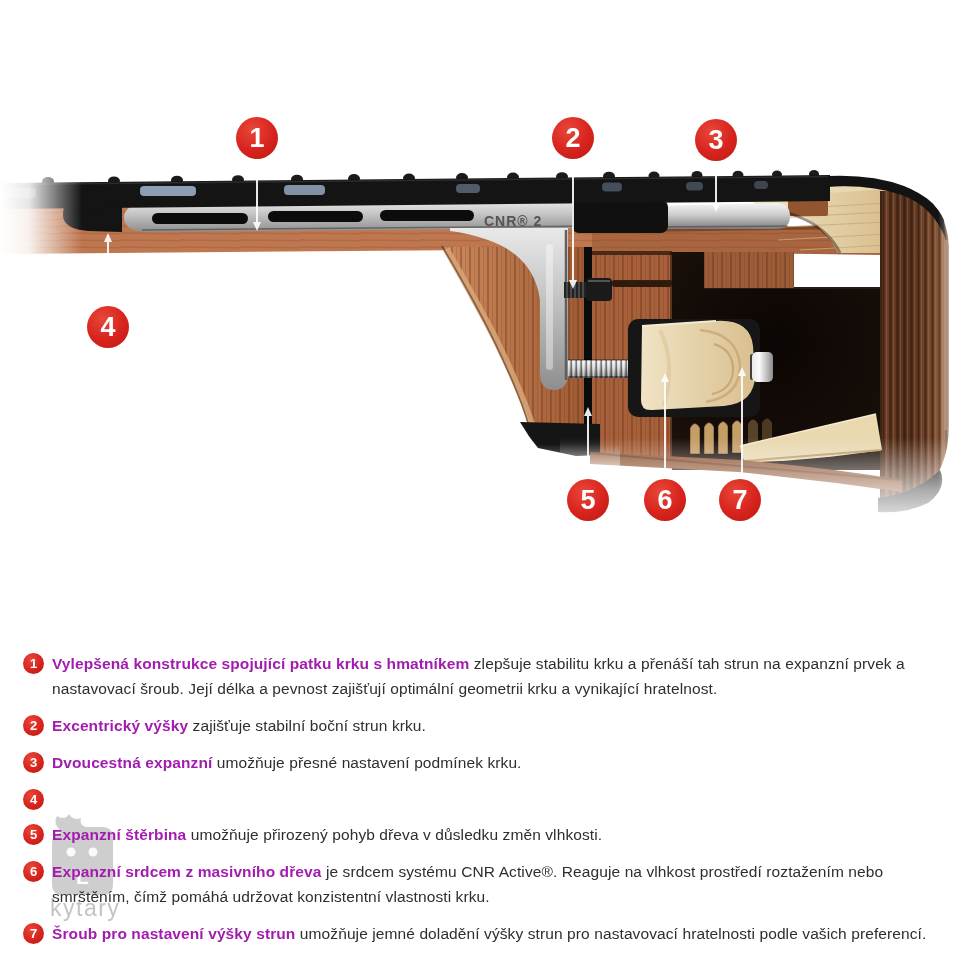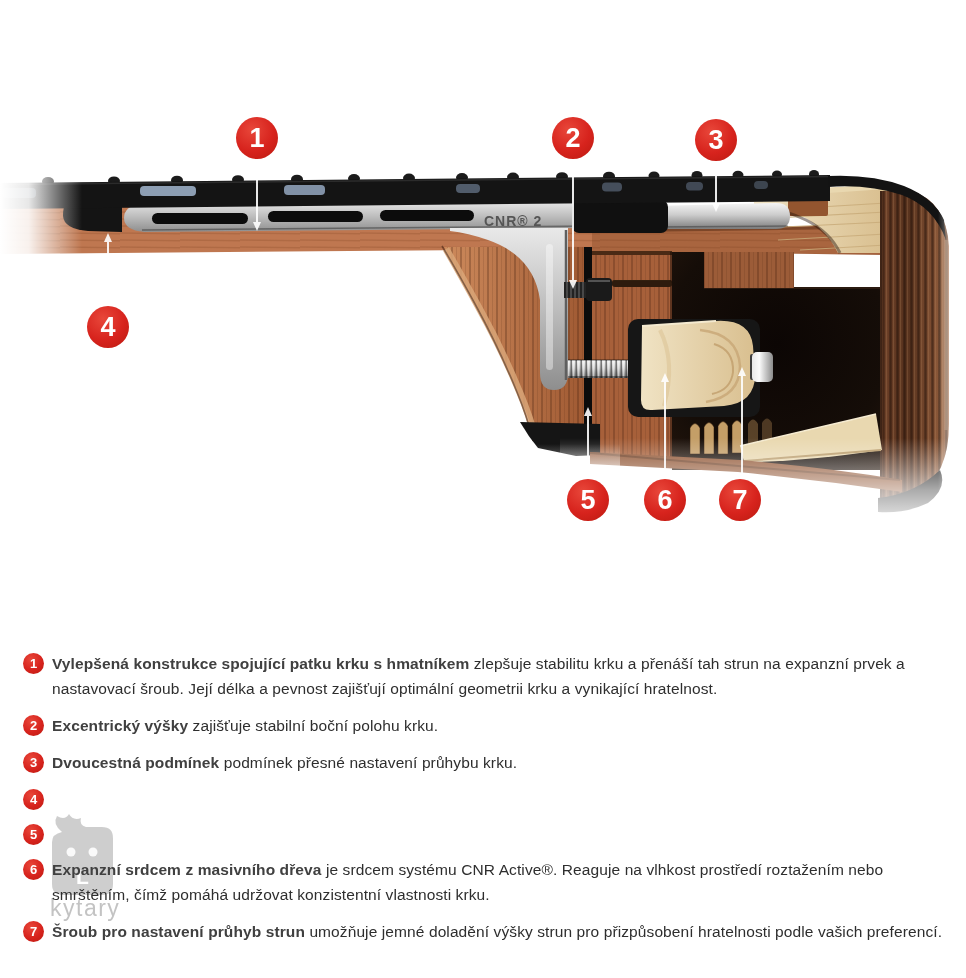--- a/index.html
+++ b/index.html
@@ -15,21 +15,21 @@
   }
   
   .legend{position:absolute;left:23px;top:651px;width:930px;z-index:2;}
   .legend-item{display:flex;align-items:flex-start;gap:8px;margin-bottom:12px;}
   .legend-num{
     flex:0 0 auto;width:21px;height:21px;border-radius:50%;margin-top:2px;
     background:radial-gradient(circle at 38% 30%, #e8473a 0%, #d7231d 55%, #ba1a10 100%);
     color:#fff;font-weight:bold;font-size:13px;line-height:21px;text-align:center;
   }
   .legend-item p{margin:0;max-width:892px;font-size:15.5px;line-height:25px;color:#2e2e2e;letter-spacing:.1px;}
-  .legend-item b{color:#404040;}
+  .legend-item b{color:#a21caf;}
   
   .watermark{position:absolute;left:50px;top:812px;z-index:1;pointer-events:none;}
 </style>
 </head>
 <body>
 
 <div class="stage">
 
   <svg class="diagram" width="966" height="620" viewBox="0 0 966 620" xmlns="http://www.w3.org/2000/svg">
     <defs>
@@ -311,34 +311,35 @@
     </svg>
   </div>
 
   <div class="legend">
     <div class="legend-item">
       <span class="legend-num">1</span>
       <p><b>Vylepšená konstrukce spojující patku krku s hmatníkem</b> <span>zlepšuje stabilitu krku a přenáší tah strun na expanzní prvek a nastavovací šroub. Její délka a pevnost zajišťují optimální geometrii krku a vynikající hratelnost.</span></p>
     </div>
     <div class="legend-item">
       <span class="legend-num">2</span>
-      <p><b>Excentrický výšky</b> <span>zajišťuje stabilní boční polohu krku.</span></p>
+      <p><b>Excentrický výšky</b> <span>zajišťuje stabilní boční strun krku.</span></p>
     </div>
     <div class="legend-item">
       <span class="legend-num">3</span>
-      <p><b>Dvoucestná podmínek</b> <span>podmínek přesné nastavení průhybu krku.</span></p>
+      <p><b>Dvoucestná expanzní</b> <span>umožňuje přesné nastavení podmínek krku.</span></p>
     </div>
     <div class="legend-item">
       <span class="legend-num">4</span>
     </div>
     <div class="legend-item">
       <span class="legend-num">5</span>
+      <p><b>Expanzní štěrbina</b> <span>umožňuje přirozený pohyb dřeva v důsledku změn vlhkosti.</span></p>
     </div>
     <div class="legend-item">
       <span class="legend-num">6</span>
       <p><b>Expanzní srdcem z masivního dřeva</b> <span>je srdcem systému CNR Active®. Reaguje na vlhkost prostředí roztažením nebo smrštěním, čímž pomáhá udržovat konzistentní vlastnosti krku.</span></p>
     </div>
     <div class="legend-item">
       <span class="legend-num">7</span>
-      <p><b>Šroub pro nastavení průhyb strun</b> <span>umožňuje jemné doladění výšky strun pro přizpůsobení hratelnosti podle vašich preferencí.</span></p>
+      <p><b>Šroub pro nastavení výšky strun</b> <span>umožňuje jemné doladění výšky strun pro nastavovací hratelnosti podle vašich preferencí.</span></p>
     </div>
   </div>
 </div>
 
 </body></html>

